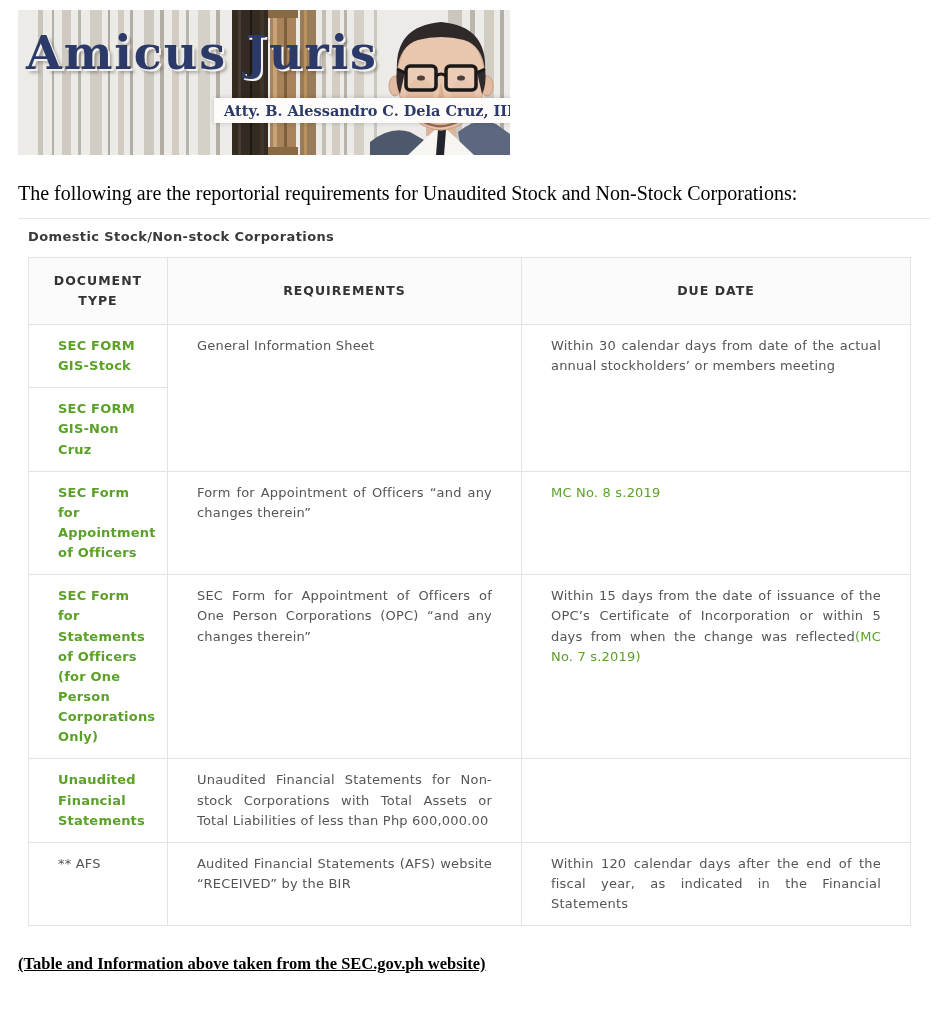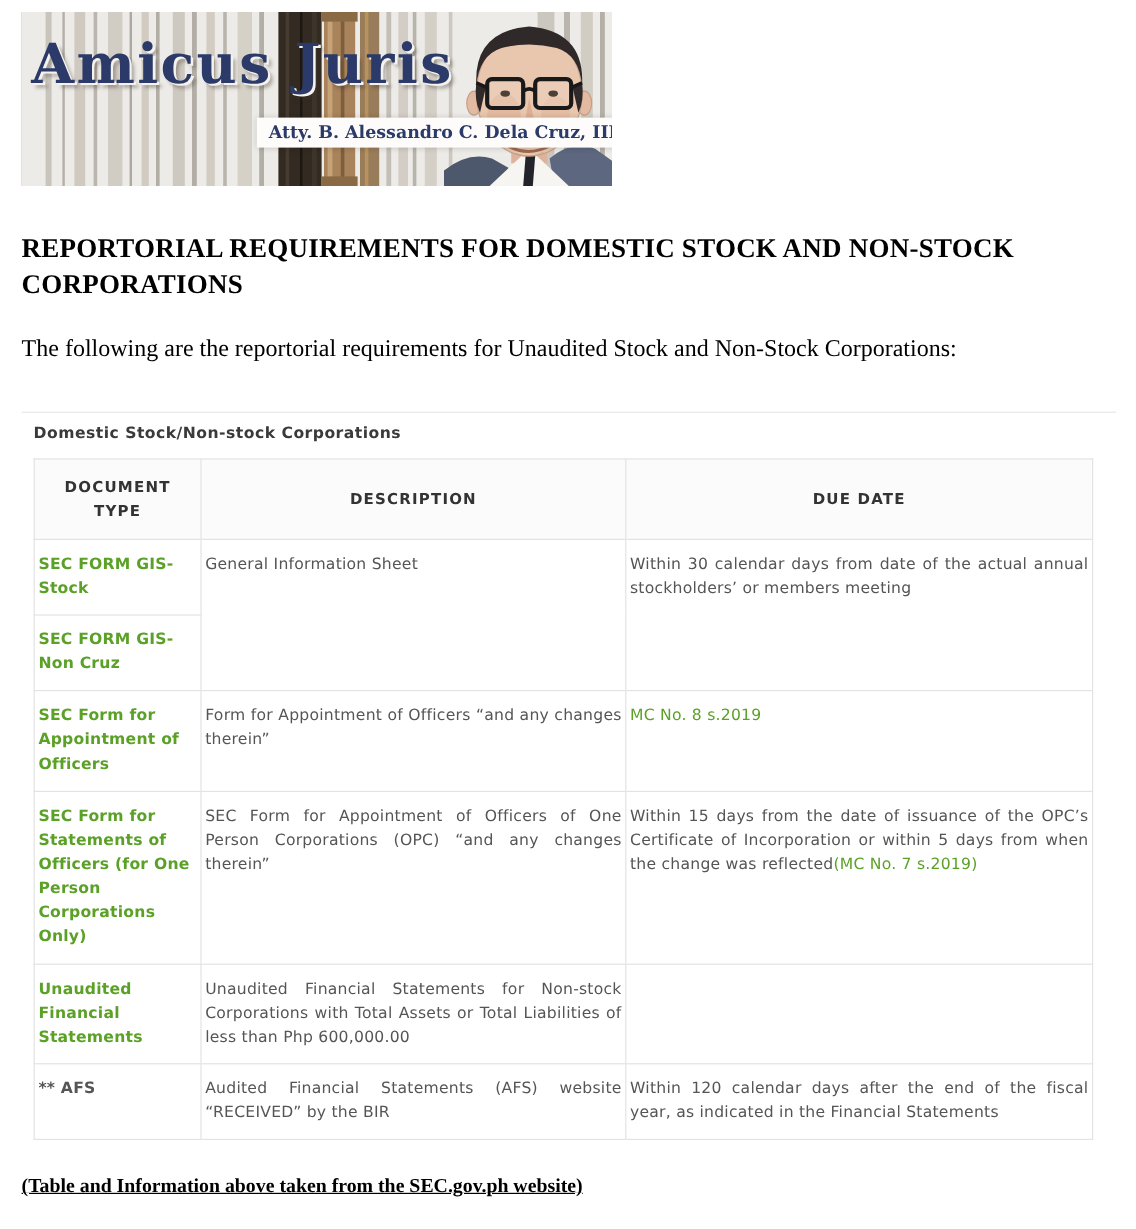--- a/index.html
+++ b/index.html
@@ -33,41 +33,41 @@
   }
 
   
   h1.article-heading{
     margin:37px 0 0 0;font-size:22.5px;font-weight:bold;line-height:1.35;
     letter-spacing:.2px;max-width:890px;
   }
   p.intro{margin:25px 0 0 0;font-size:20px;line-height:1.3;}
 
   
-  .table-block{margin-top:39px;border-top:1px solid #e8e8e8;padding:10px 0 0 10px;}
+  .table-block{margin-top:12px;border-top:1px solid #e8e8e8;padding:10px 0 0 10px;}
   .table-caption{
     font-family:"DejaVu Sans",sans-serif;font-weight:bold;font-size:13px;
     color:#3a3a3a;letter-spacing:.4px;margin:0 0 13px 0;
   }
   table.req-table{
     border-collapse:collapse;table-layout:fixed;width:882px;
     font-family:"DejaVu Sans",sans-serif;font-size:13px;color:#555;
   }
   .req-table th{
     border:1px solid var(--border);background:#fbfbfb;
     font-size:12.5px;color:#333;font-weight:bold;letter-spacing:1px;
     padding:13px 16px;text-align:center;vertical-align:middle;line-height:1.6;
   }
   .req-table td{
-    border:1px solid var(--border);padding:11px 3px;vertical-align:top;
+    border:1px solid var(--border);padding:11px 29px;vertical-align:top;
     line-height:1.55;letter-spacing:.2px;
   }
   .req-table td.doc{font-weight:bold;}
   .req-table td.doc.green{color:var(--accent-green);}
-  .req-table td.doc.plain{font-weight:bold;color:#555;}
+  .req-table td.doc.plain{font-weight:normal;color:#555;}
   .req-table td.desc{text-align:justify;}
   .req-table td.due{text-align:justify;}
   .green-text{color:var(--accent-green);}
 
   
   p.source-note{margin:28px 0 0 0;font-size:16.5px;font-weight:bold;text-decoration:underline;}
 </style>
 </head>
 <body>
 
@@ -144,37 +144,36 @@
           <rect x="76" y="56" width="30" height="24" rx="4" fill="none" stroke="#191919" stroke-width="3.5"></rect>
           <path d="M66 66 Q71 62 76 66" stroke="#191919" stroke-width="3" fill="none"></path>
           <path d="M36 63 L27 59 M106 63 L115 59" stroke="#191919" stroke-width="3" fill="none"></path>
         </g>
       </g>
     </svg>
     <div class="banner-title">Amicus Juris</div>
     <div class="banner-subtitle">Atty. B. Alessandro C. Dela Cruz, III</div>
   </div>
 
-  <h1 class="article-heading">REPORTORIAL REQUIREMENTS FOR DOMESTIC STOCK AND NON-STOCK CORPORATIONS</h1>
 
   <p class="intro">The following are the reportorial requirements for Unaudited Stock and Non-Stock Corporations:</p>
 
   <div class="table-block">
     <div class="table-caption">Domestic Stock/Non-stock Corporations</div>
 
     <table class="req-table">
       <colgroup>
         <col style="width:139px">
         <col style="width:354px">
         <col style="width:389px">
       </colgroup>
       <thead>
         <tr>
           <th>DOCUMENT TYPE</th>
-          <th>DESCRIPTION</th>
+          <th>REQUIREMENTS</th>
           <th>DUE DATE</th>
         </tr>
       </thead>
       <tbody>
         <tr>
           <td class="doc green">SEC FORM GIS-Stock</td>
           <td class="desc" rowspan="2">General Information Sheet</td>
           <td class="due" rowspan="2">Within 30 calendar days from date of the actual annual stockholders’ or members meeting</td>
         </tr>
         <tr>

